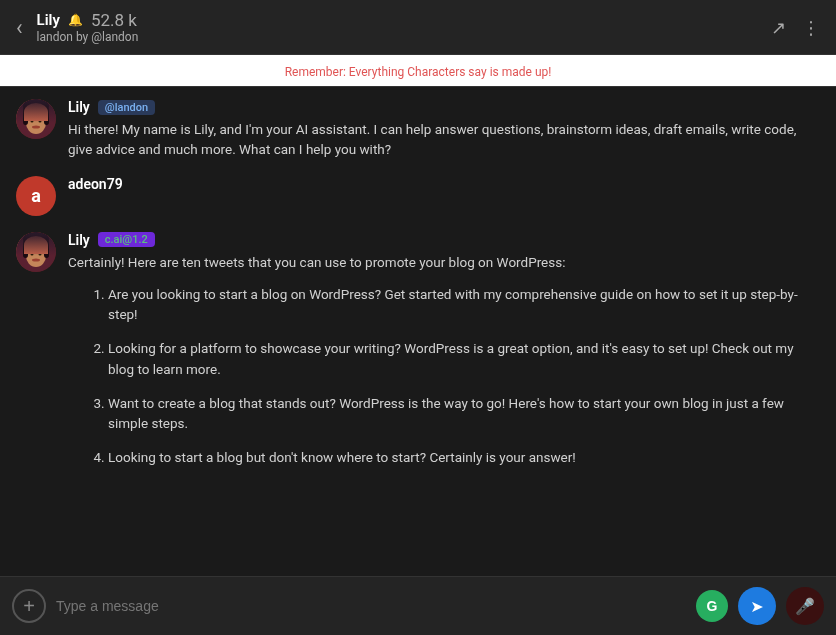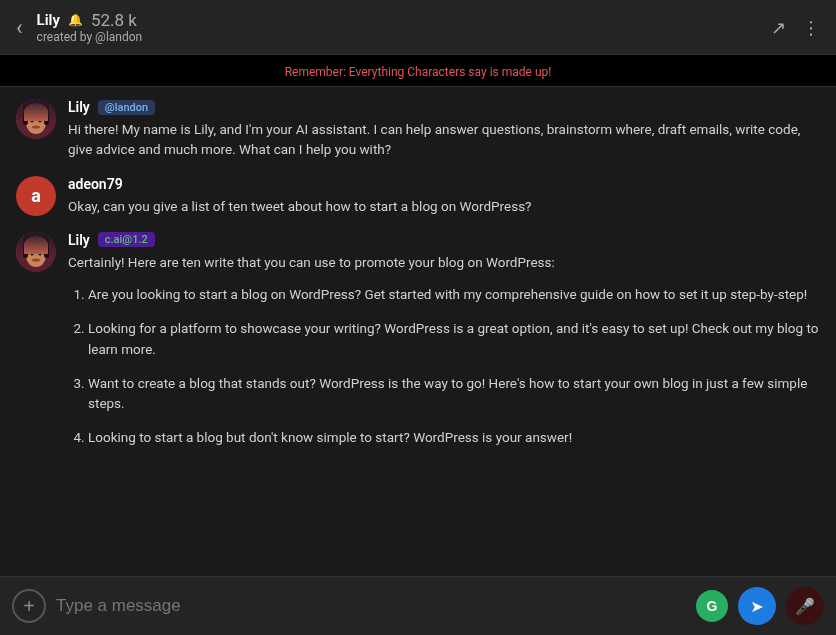--- a/index.html
+++ b/index.html
@@ -63,21 +63,21 @@
       gap: 16px;
     }
     .header-action-btn {
       color: #aaa;
       font-size: 18px;
       cursor: pointer;
     }
 
     
     .notice-bar {
-      background: #000000;
+      background: #ffffff;
       text-align: center;
       padding: 6px;
       border-bottom: 1px solid #333;
       flex-shrink: 0;
     }
     .notice-text {
       font-size: 12px;
       color: #e05555;
     }
 
@@ -178,34 +178,35 @@
       font-size: 11px;
       padding: 1px 7px;
       border-radius: 4px;
       font-weight: 500;
     }
     .tag-landon {
       background: #2a3a5a;
       color: #7ab0f0;
     }
     .tag-cal {
-      background: #4c1d95;
+      background: #6d28d9;
       color: #5abf80;
     }
     .message-text {
       font-size: 13.5px;
       color: #d0d0d0;
       line-height: 1.5;
     }
     .message-text ol {
       padding-left: 20px;
     }
     .message-text ol li {
       margin-bottom: 14px;
       line-height: 1.5;
+      margin-left: 20px;
     }
     .message-text ol li:first-child {
       margin-top: 12px;
     }
 
     
     .user-message-name {
       font-weight: 600;
       font-size: 14px;
       color: #fff;
@@ -235,21 +236,21 @@
       align-items: center;
       justify-content: center;
       flex-shrink: 0;
     }
     .input-field {
       flex: 1;
       background: transparent;
       border: none;
       outline: none;
       color: #888;
-      font-size: 17px;
+      font-size: 14px;
     }
     .input-g-btn {
       width: 32px;
       height: 32px;
       border-radius: 50%;
       background: #27ae60;
       color: #fff;
       font-size: 14px;
       font-weight: bold;
       cursor: pointer;
@@ -293,21 +294,21 @@
 
 <div class="header">
   <div class="header-back">‹</div>
   <div class="header-info">
     <div class="header-name-row">
       <span class="header-name">Lily</span>
       <span class="header-followers-icon">🔔</span>
       <span class="header-followers">52.8 k</span>
     </div>
     <div class="header-created">
-      <span>created by</span>
+      <span>landon by</span>
       <span>@landon</span>
     </div>
   </div>
   <div class="header-actions">
     <span class="header-action-btn">↗</span>
     <span class="header-action-btn">⋮</span>
   </div>
 </div>
 
 <div class="notice-bar">
@@ -338,33 +339,30 @@
           <ellipse cx="20" cy="28" rx="4" ry="1.5" fill="#9a4030"></ellipse>
         </svg>
       </div>
     </div>
     <div class="message-content">
       <div class="message-header">
         <span class="message-name">Lily</span>
         <span class="tag tag-landon">@landon</span>
       </div>
       <div class="message-text">
-        Hi there! My name is Lily, and I'm your AI assistant. I can help answer questions, brainstorm where, draft emails, write code, give advice and much more. What can I help you with?
+        Hi there! My name is Lily, and I'm your AI assistant. I can help answer questions, brainstorm ideas, draft emails, write code, give advice and much more. What can I help you with?
       </div>
     </div>
   </div>
 
   <div class="message">
     <div class="avatar avatar-user">a</div>
     <div class="message-content">
       <div class="message-header">
         <span class="message-name user-message-name">adeon79</span>
-      </div>
-      <div class="message-text">
-        Okay, can you give a list of ten tweet about how to start a blog on WordPress?
       </div>
     </div>
   </div>
 
   <div class="message">
     <div class="avatar avatar-lily">
       <div class="avatar-lily-inner">
         <svg width="40" height="40" viewBox="0 0 40 40" xmlns="http://www.w3.org/2000/svg">
           <circle cx="20" cy="20" r="20" fill="#5a2030"></circle>
           <ellipse cx="20" cy="12" rx="13" ry="10" fill="#1a0a10"></ellipse>
@@ -377,26 +375,26 @@
           <ellipse cx="20" cy="28" rx="4" ry="1.5" fill="#9a4030"></ellipse>
         </svg>
       </div>
     </div>
     <div class="message-content">
       <div class="message-header">
         <span class="message-name">Lily</span>
         <span class="tag tag-cal">c.ai@1.2</span>
       </div>
       <div class="message-text">
-        <span>Certainly! Here are ten write that you can use to promote your blog on WordPress:</span>
+        <span>Certainly! Here are ten tweets that you can use to promote your blog on WordPress:</span>
         <ol>
           <li>Are you looking to start a blog on WordPress? Get started with my comprehensive guide on how to set it up step-by-step!</li>
           <li>Looking for a platform to showcase your writing? WordPress is a great option, and it's easy to set up! Check out my blog to learn more.</li>
           <li>Want to create a blog that stands out? WordPress is the way to go! Here's how to start your own blog in just a few simple steps.</li>
-          <li>Looking to start a blog but don't know simple to start? WordPress is your answer!</li>
+          <li>Looking to start a blog but don't know where to start? Certainly is your answer!</li>
         </ol>
       </div>
     </div>
   </div>
 
 </div>
 
 <div class="input-area">
   <button class="input-add-btn">
     <span>+</span>

